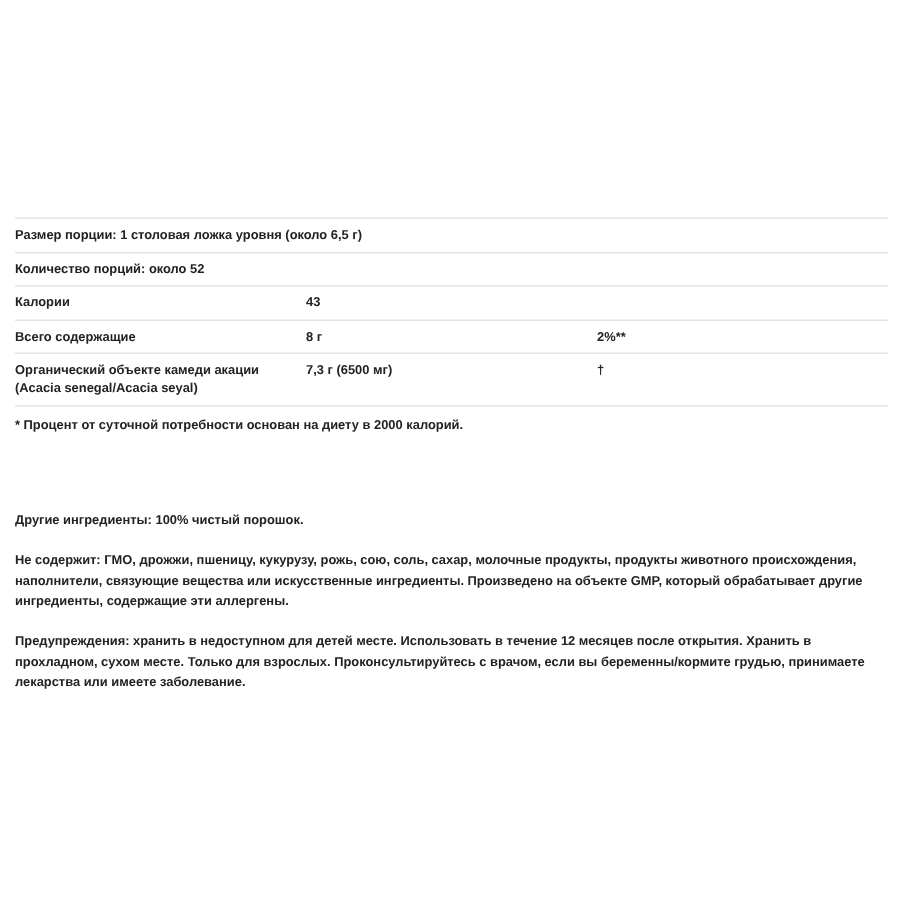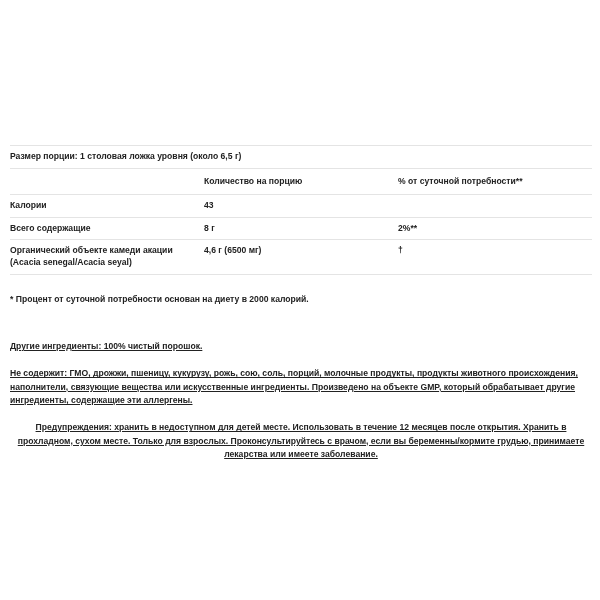--- a/index.html
+++ b/index.html
@@ -61,90 +61,87 @@
   .facts-table tr.head-row td {
     padding-top: 7px;
     padding-bottom: 7px;
   }
   .facts-table tr.head-row .col-name {
     border-bottom: 1px solid #e4e4e4;
   }
 
   
   .footnotes {
-    margin-top: 18px;
+    margin-top: 6px;
     font-size: 8.6px;
     font-weight: bold;
     line-height: 1.5;
     color: #222222;
   }
   .footnotes div { white-space: nowrap; }
 
   
   .paragraphs {
     position: absolute;
     left: 10px;
     top: 340px;
     width: 582px;
     font-size: 8.6px;
     font-weight: bold;
     line-height: 1.55;
     color: #222222;
   }
   .paragraphs p {
     margin: 0 0 14px 0;
-    text-decoration: underline;
   }
-  .paragraphs p:last-child { margin-bottom: 0; text-align: center; }
+  .paragraphs p:last-child { margin-bottom: 0; }
 </style>
 </head>
 <body>
 
 <div id="page">
 
   <div class="panel">
 
     <table class="facts-table">
       <tbody>
         <tr class="span-row topline">
           <td colspan="3">Размер порции: 1 столовая ложка уровня (около 6,5 г)</td>
         </tr>
 
+        <tr class="span-row">
+          <td colspan="3">Количество порций: около 52</td>
+        </tr>
 
-        <tr class="head-row">
-          <td class="col-name"></td>
-          <td class="col-amount">Количество на порцию</td>
-          <td class="col-dv">% от суточной потребности**</td>
-        </tr>
 
         <tr>
           <td class="col-name">Калории</td>
           <td class="col-amount">43</td>
           <td class="col-dv"></td>
         </tr>
 
         <tr>
           <td class="col-name">Всего содержащие</td>
           <td class="col-amount">8 г</td>
           <td class="col-dv">2%**</td>
         </tr>
 
         <tr>
           <td class="col-name">Органический объекте камеди акации (Acacia senegal/Acacia seyal)</td>
-          <td class="col-amount">4,6 г (6500 мг)</td>
+          <td class="col-amount">7,3 г (6500 мг)</td>
           <td class="col-dv">†</td>
         </tr>
       </tbody>
     </table>
 
     <div class="footnotes">
       <div>* Процент от суточной потребности основан на диету в 2000 калорий.</div>
     </div>
 
   </div>
 
   <div class="paragraphs">
     <p>Другие ингредиенты: 100% чистый порошок.</p>
-    <p>Не содержит: ГМО, дрожжи, пшеницу, кукурузу, рожь, сою, соль, порций, молочные продукты, продукты животного происхождения, наполнители, связующие вещества или искусственные ингредиенты. Произведено на объекте GMP, который обрабатывает другие ингредиенты, содержащие эти аллергены.</p>
+    <p>Не содержит: ГМО, дрожжи, пшеницу, кукурузу, рожь, сою, соль, сахар, молочные продукты, продукты животного происхождения, наполнители, связующие вещества или искусственные ингредиенты. Произведено на объекте GMP, который обрабатывает другие ингредиенты, содержащие эти аллергены.</p>
     <p>Предупреждения: хранить в недоступном для детей месте. Использовать в течение 12 месяцев после открытия. Хранить в прохладном, сухом месте. Только для взрослых. Проконсультируйтесь с врачом, если вы беременны/кормите грудью, принимаете лекарства или имеете заболевание.</p>
   </div>
 
 </div>
 
 </body></html>

